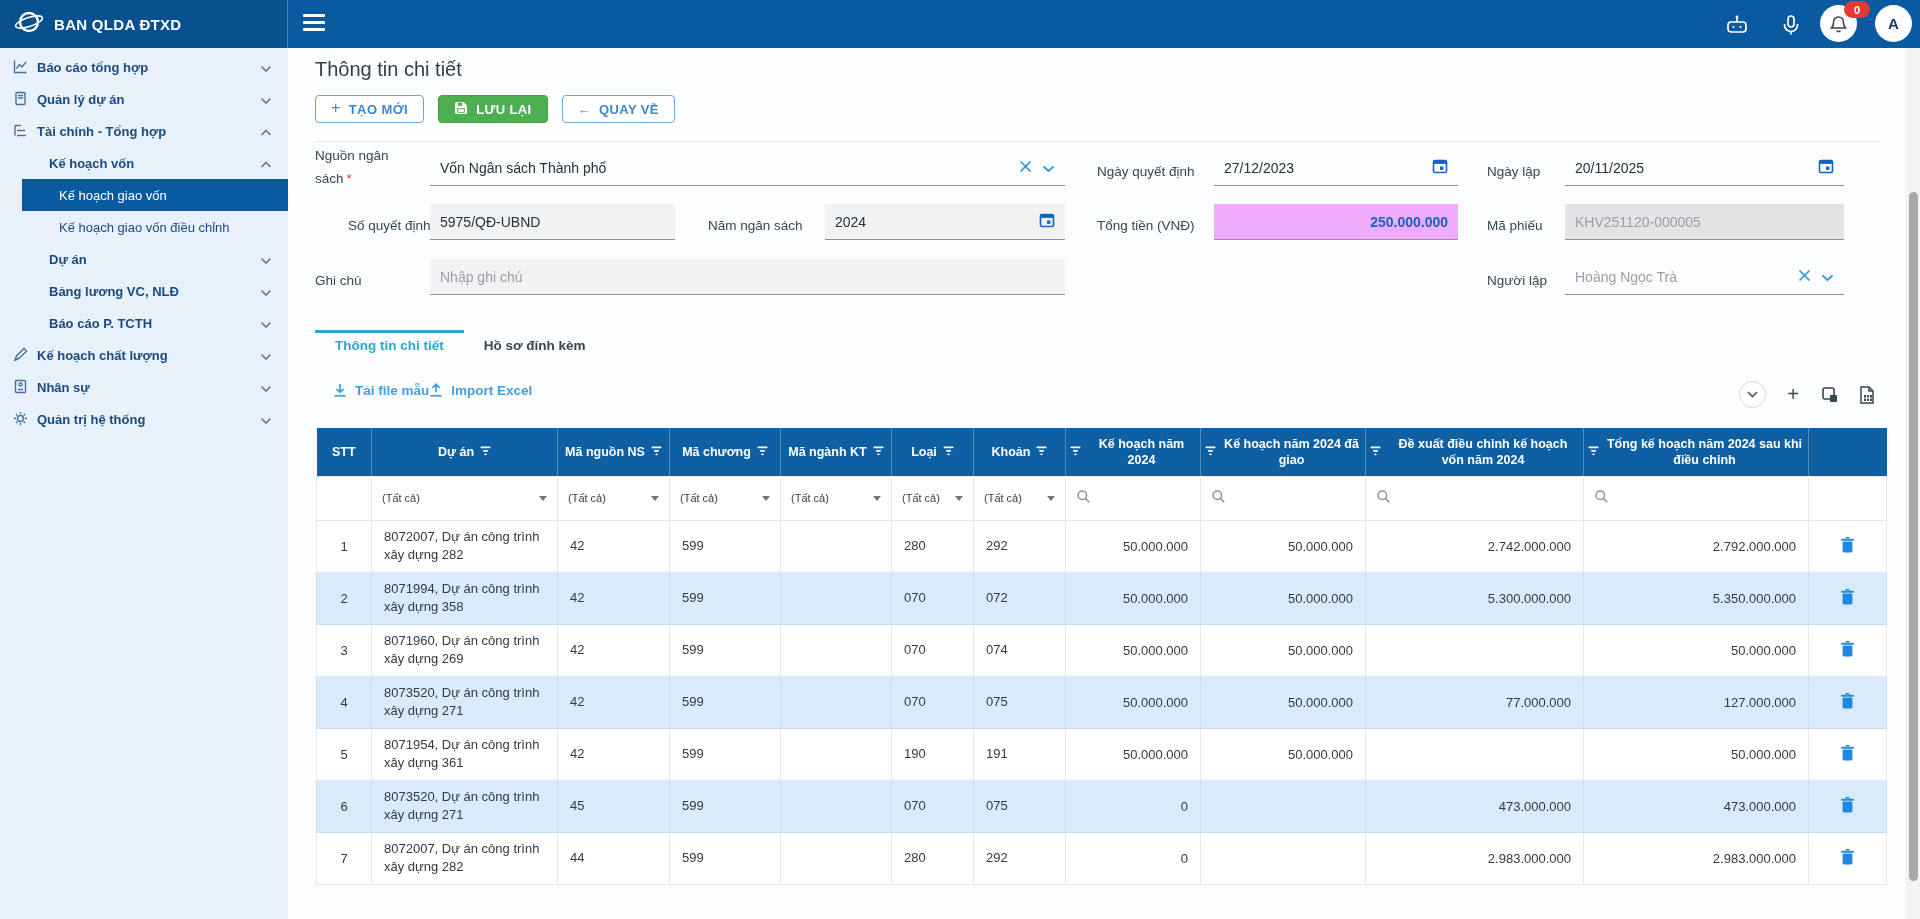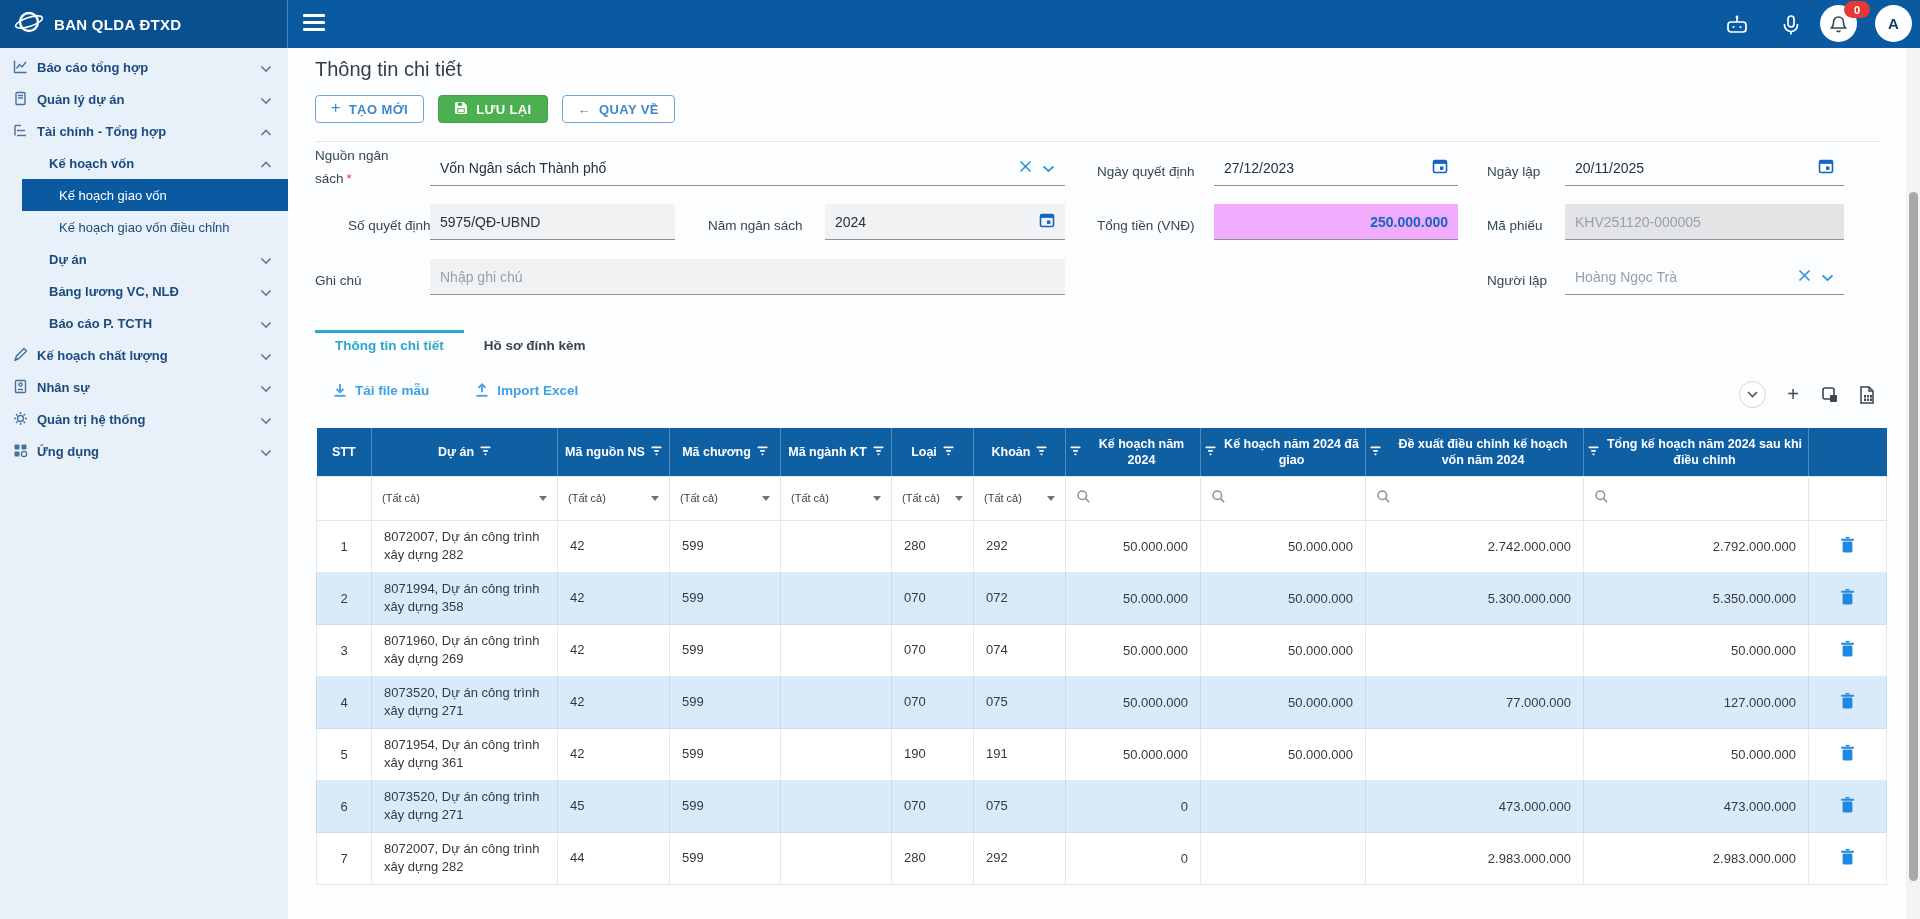--- a/index.html
+++ b/index.html
@@ -49,21 +49,21 @@
   .v-filled { background:#f1f2f4; }
   .v-disabled { background:#e3e4e6; color:#9aa0a6; }
   .v-amount { background:#f0abfc; }
   .v-amount .val { text-align:right; color:#1565c0; font-weight:700; }
   .muted { color:#9aa0a6; }
 
   
   .tabs { position:absolute; left:27px; top:282px; display:flex; }
   .tab { position:relative; padding:8px 20px 10px 20px; font-size:13.5px; font-weight:700; color:#37474f; cursor:pointer; }
   .tab.active { color:#2ea7cc; border-top:3px solid #2ea7cc; padding-top:5px; }
-  .toolbar-links { position:absolute; left:45px; top:335px; display:flex; gap:46px; }
+  .toolbar-links { position:absolute; left:45px; top:335px; display:flex; }
   .tlink { display:inline-flex; align-items:center; gap:8px; color:#42a0e0; font-size:13.5px; font-weight:700; cursor:pointer; }
   .tool-icons { position:absolute; top:333px; left:1451px; display:flex; align-items:center; gap:17px; }
   .circle-btn { width:27px; height:27px; border:1px solid #ccd6dc; border-radius:50%; display:flex; align-items:center; justify-content:center; background:#fff; cursor:pointer; }
   .ticon { width:20px; height:20px; display:flex; align-items:center; justify-content:center; cursor:pointer; }
   .plus-icon { font-size:20px; color:#37474f; font-weight:400; }
 
   
   .tbl-wrap { position:absolute; left:28px; top:380px; width:1570px; }
   table { border-collapse:collapse; table-layout:fixed; width:1570px; }
   th { background:#0f5fa3; color:#fff; font-size:12.5px; font-weight:700; height:48px; text-align:center; border-right:1px solid rgba(255,255,255,.28); padding:2px 4px; line-height:1.3; }
@@ -214,32 +214,20 @@
       <span class="chev"><svg width="12" height="8" viewBox="0 0 12 8" fill="none" stroke="#5c7a99" stroke-width="1.6">
           <polyline points="1.5,1.5 6,6 10.5,1.5"></polyline>
         </svg></span>
     </div>
     <div class="sb-item lv0">
       <span class="sb-icon"><svg width="15" height="15" viewBox="0 0 15 15" fill="none" stroke="#47709c" stroke-width="1.4">
           <circle cx="7.5" cy="7.5" r="3"></circle>
           <path d="M7.5 1v2M7.5 12v2M1 7.5h2M12 7.5h2M3 3l1.4 1.4M10.6 10.6L12 12M12 3l-1.4 1.4M4.4 10.6L3 12"></path>
         </svg></span>
       <span class="lbl">Quản trị hệ thống</span>
-      <span class="chev"><svg width="12" height="8" viewBox="0 0 12 8" fill="none" stroke="#5c7a99" stroke-width="1.6">
-          <polyline points="1.5,1.5 6,6 10.5,1.5"></polyline>
-        </svg></span>
-    </div>
-    <div class="sb-item lv0">
-      <span class="sb-icon"><svg width="15" height="15" viewBox="0 0 15 15" fill="#47709c">
-          <rect x="1.5" y="1.5" width="5" height="5" rx="1"></rect>
-          <rect x="8.5" y="1.5" width="5" height="5" rx="1"></rect>
-          <rect x="1.5" y="8.5" width="5" height="5" rx="1"></rect>
-          <circle cx="11" cy="11" r="2.6" fill="none" stroke="#47709c" stroke-width="1.3"></circle>
-        </svg></span>
-      <span class="lbl">Ứng dụng</span>
       <span class="chev"><svg width="12" height="8" viewBox="0 0 12 8" fill="none" stroke="#5c7a99" stroke-width="1.6">
           <polyline points="1.5,1.5 6,6 10.5,1.5"></polyline>
         </svg></span>
     </div>
   </div>
 
 <div class="main">
   <div class="page-title">Thông tin chi tiết</div>
 
   <div class="btn-row">

